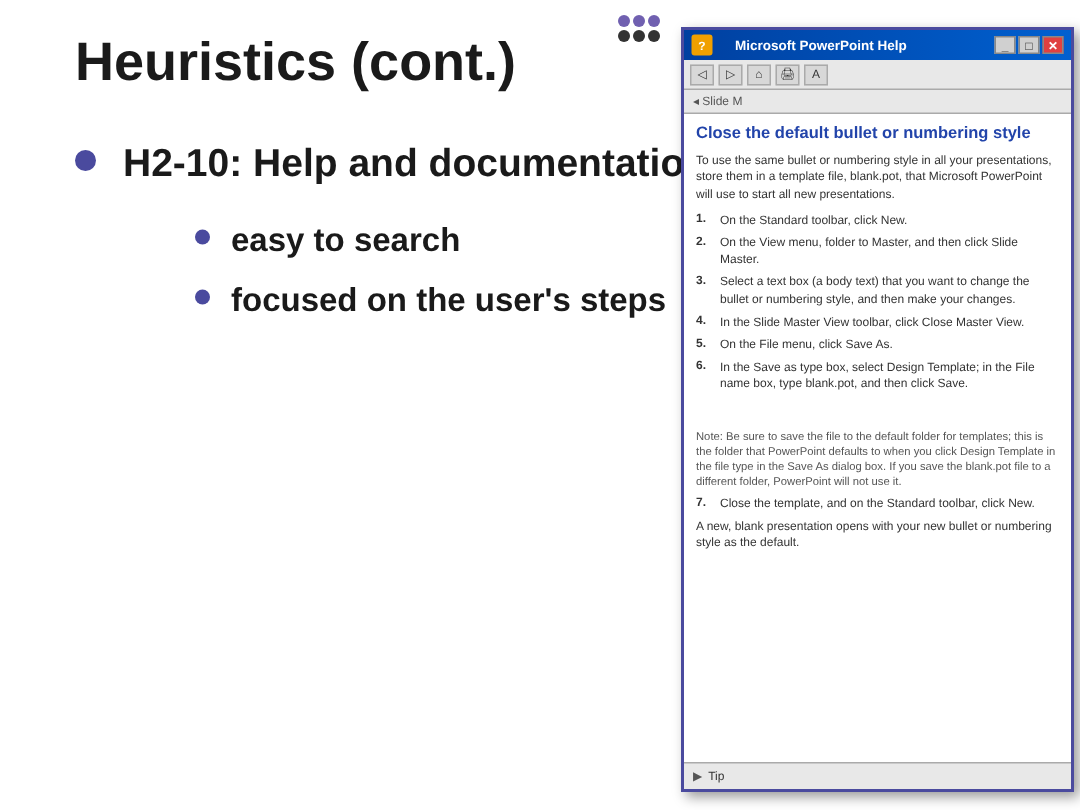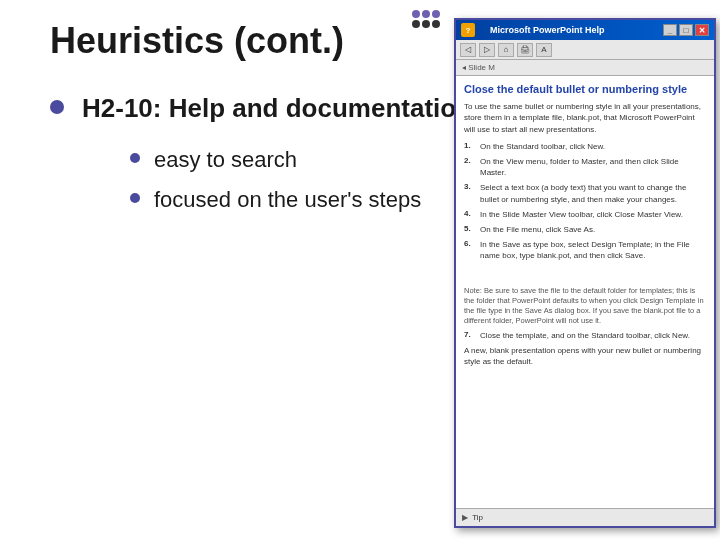--- a/index.html
+++ b/index.html
@@ -50,20 +50,21 @@
     .main-bullet-text {
       font-size: 26px;
       color: #1a1a1a;
       font-weight: bold;
       line-height: 1.3;
     }
 
     .sub-bullets {
       margin-left: 80px;
       margin-top: 10px;
+      font-weight: bold;
     }
 
     .sub-bullet {
       display: flex;
       align-items: flex-start;
       margin-bottom: 12px;
     }
 
     .sub-bullet-dot {
       width: 10px;

